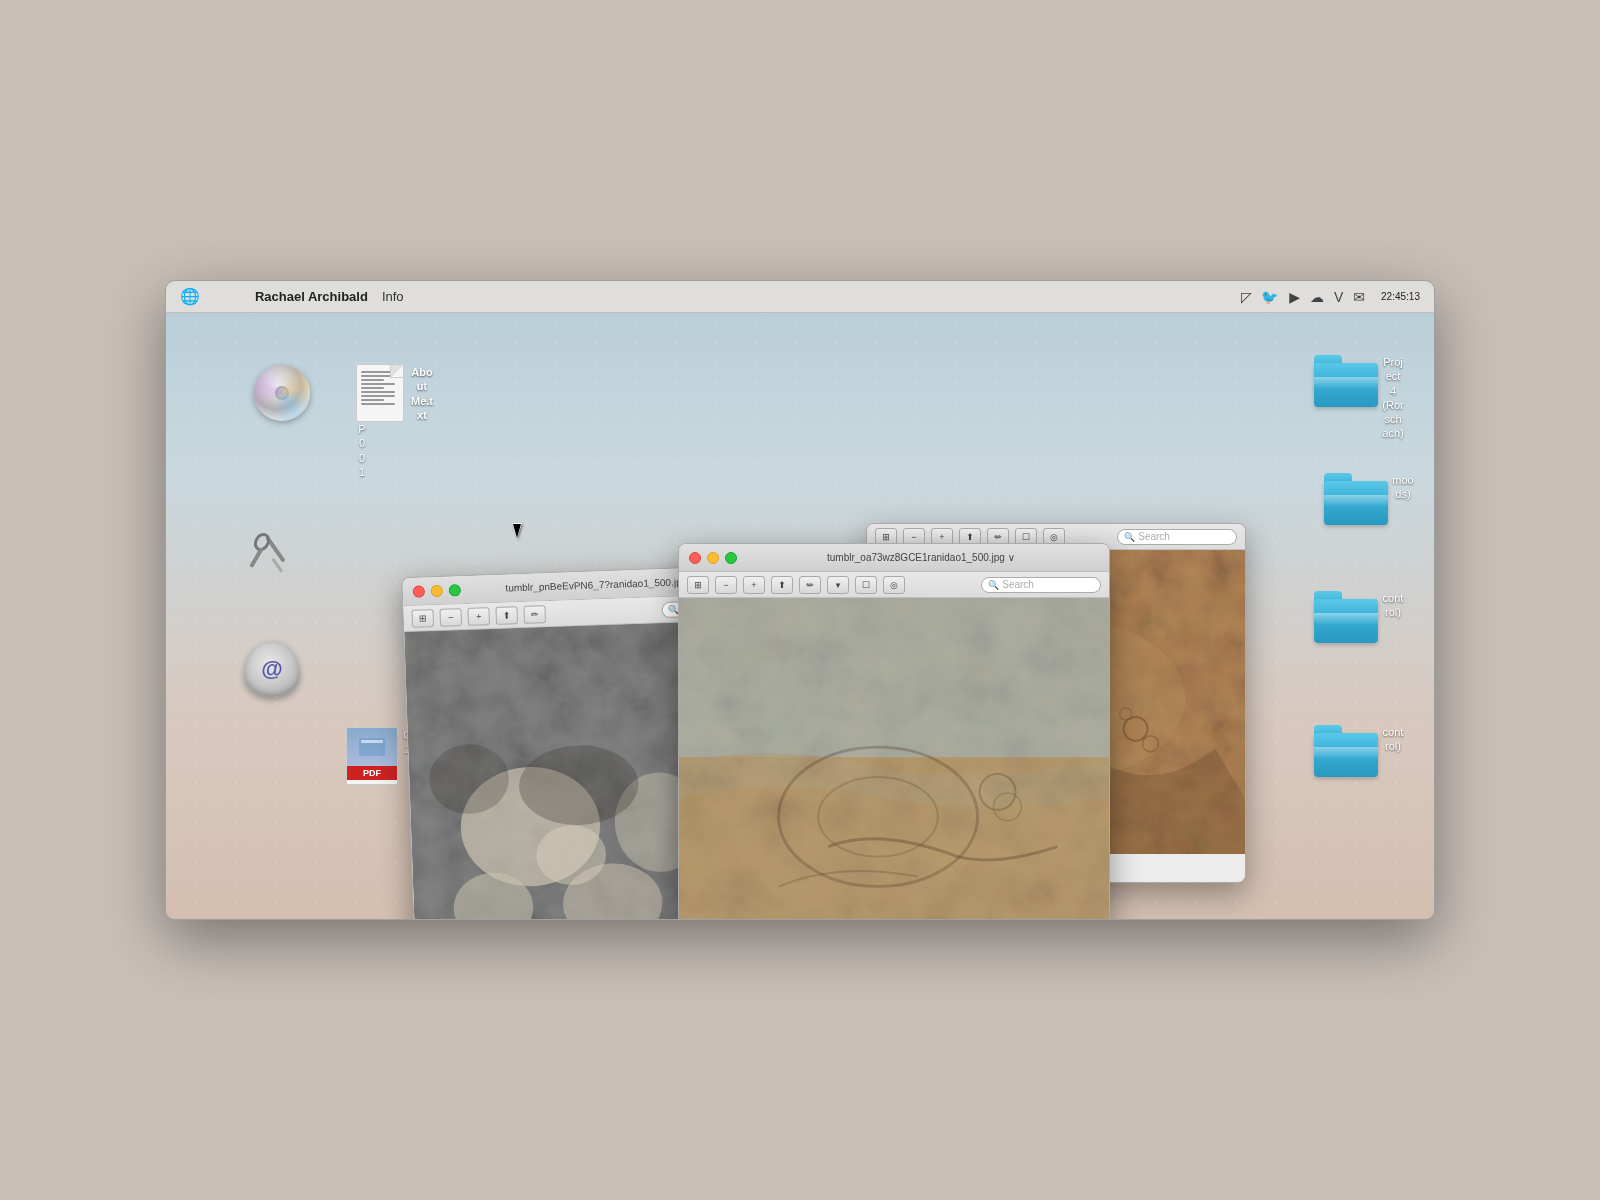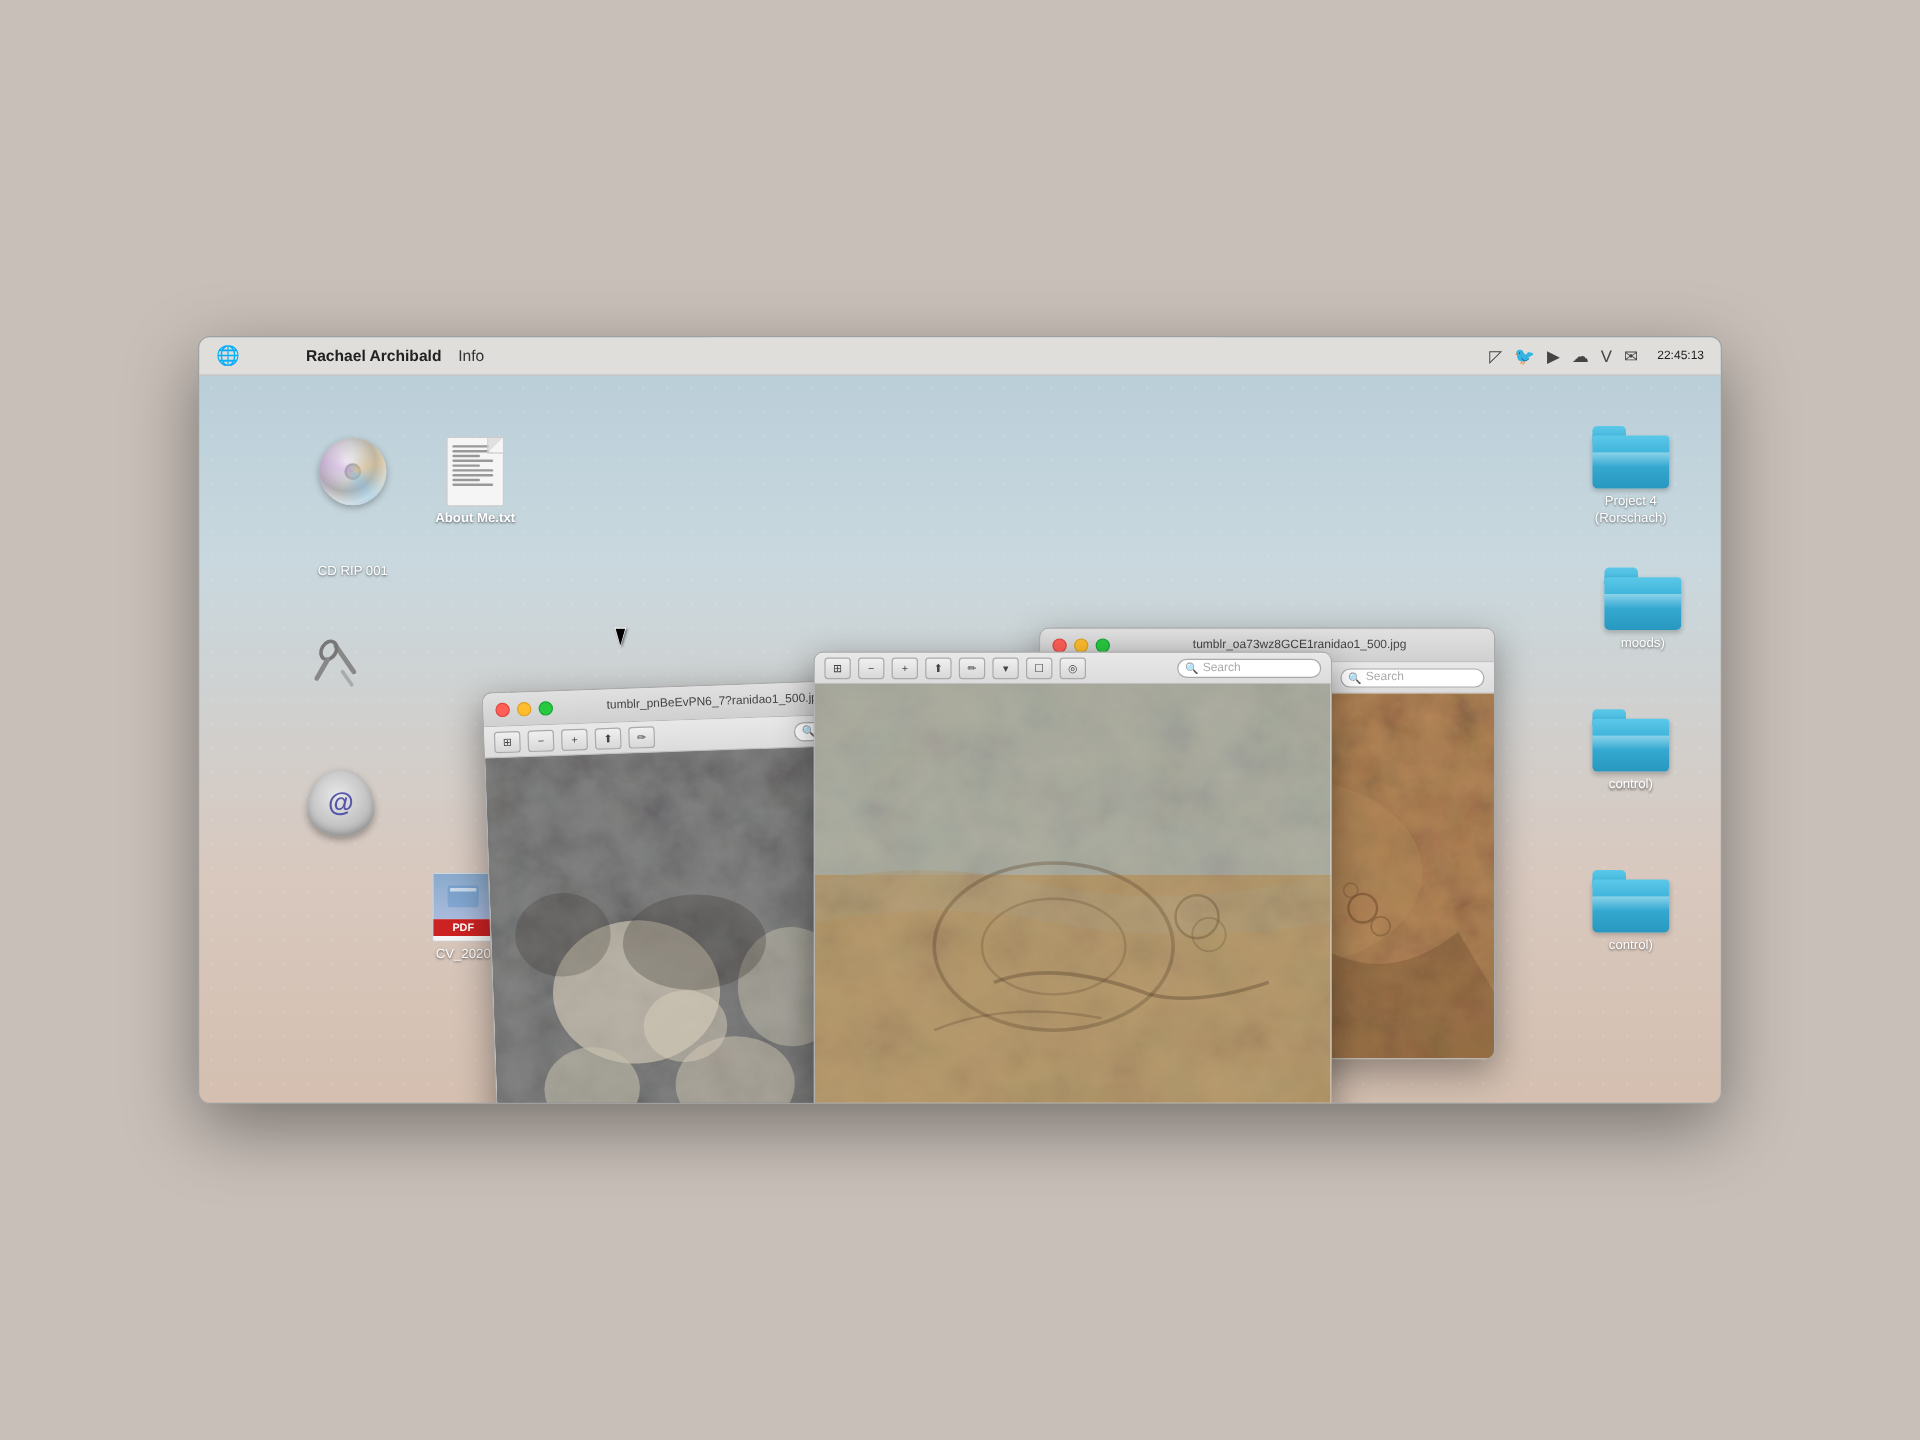--- a/index.html
+++ b/index.html
@@ -87,22 +87,22 @@
     .desktop {
       width: 100%;
       height: calc(100% - 32px);
       position: relative;
     }
 
     
     .desktop-icon {
       position: absolute;
       display: flex;
-      flex-direction: column;
-      align-items: center;
+      flex-direction: row;
+      align-items: flex-start;
       width: 80px;
       cursor: pointer;
       gap: 4px;
     }
 
     .desktop-icon-img {
       width: 56px;
       height: 56px;
       display: flex;
       align-items: center;
@@ -538,26 +538,20 @@
           <div class="folder-tab"></div>
           <div class="folder-body">
             <div class="folder-shine"></div>
           </div>
         </div>
       </div>
       <span class="desktop-icon-label">control)</span>
     </div>
 
     <div class="preview-window-back" style="left: 700px; top: 210px; width: 380px; height: 360px; z-index: 5;">
-      <div class="preview-titlebar">
-        <div class="traffic-light tl-red"></div>
-        <div class="traffic-light tl-yellow"></div>
-        <div class="traffic-light tl-green"></div>
-        <span class="preview-title" style="font-size:10px;">tumblr_oa73wz8GCE1ranidao1_500.jpg</span>
-      </div>
       <div class="preview-toolbar">
         <div class="toolbar-btn">⊞</div>
         <div class="toolbar-btn">−</div>
         <div class="toolbar-btn">+</div>
         <div class="toolbar-btn">⬆</div>
         <div class="toolbar-btn">✏</div>
         <div class="toolbar-btn">☐</div>
         <div class="toolbar-btn">◎</div>
         <div class="toolbar-search">
           <span class="toolbar-search-icon">🔍</span>
@@ -625,20 +619,26 @@
           <ellipse cx="250" cy="200" rx="45" ry="50" fill="rgba(205,200,180,0.45)"></ellipse>
           <ellipse cx="300" cy="270" rx="30" ry="25" fill="rgba(210,200,180,0.5)"></ellipse>
 
           <ellipse cx="170" cy="160" rx="60" ry="40" fill="rgba(60,55,50,0.3)"></ellipse>
           <ellipse cx="60" cy="150" rx="40" ry="35" fill="rgba(55,50,45,0.25)"></ellipse>
         </svg>
       </div>
     </div>
 
     <div class="preview-window" style="left: 512px; top: 230px; width: 432px; height: 410px; z-index: 10;">
+      <div class="preview-titlebar">
+        <div class="traffic-light tl-red"></div>
+        <div class="traffic-light tl-yellow"></div>
+        <div class="traffic-light tl-green"></div>
+        <span class="preview-title" style="font-size:10px;">tumblr_oa73wz8GCE1ranidao1_500.jpg ∨</span>
+      </div>
       <div class="preview-toolbar">
         <div class="toolbar-btn">⊞</div>
         <div class="toolbar-btn">−</div>
         <div class="toolbar-btn">+</div>
         <div class="toolbar-btn">⬆</div>
         <div class="toolbar-btn">✏</div>
         <div class="toolbar-btn">▾</div>
         <div class="toolbar-btn">☐</div>
         <div class="toolbar-btn">◎</div>
         <div class="toolbar-search">

